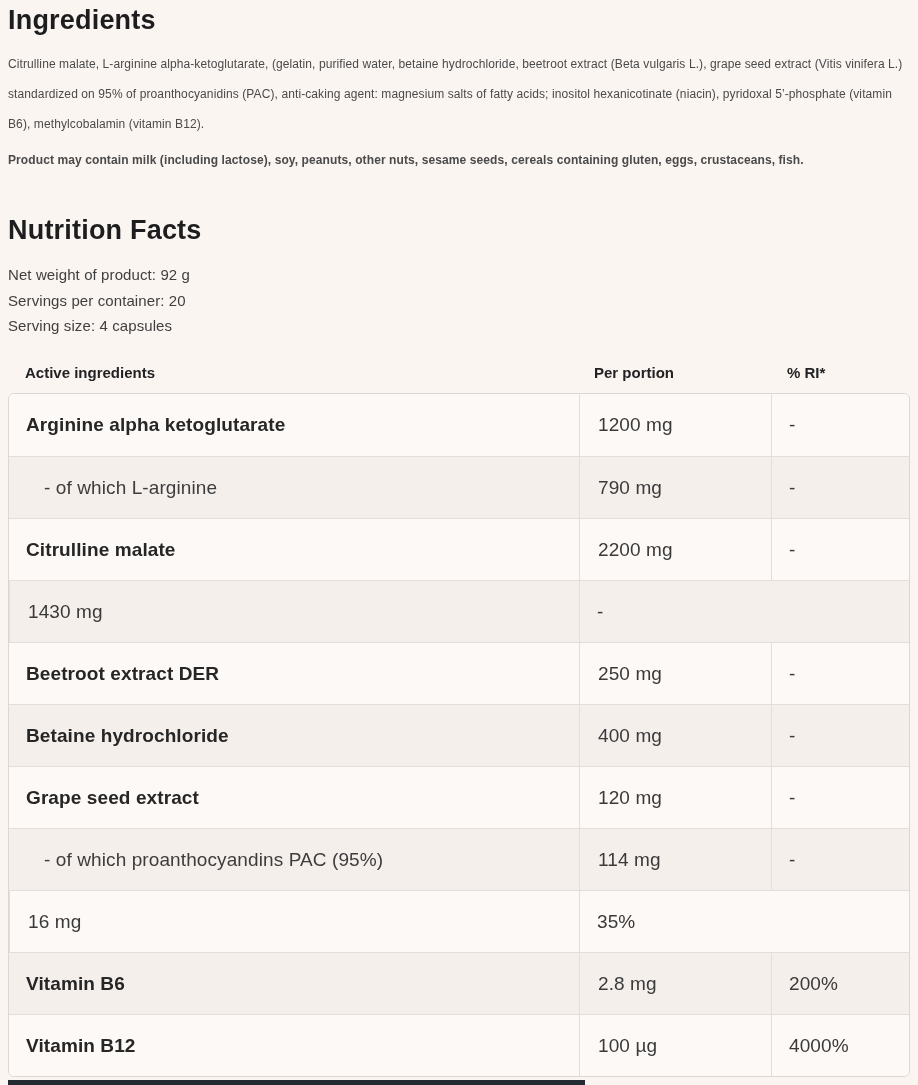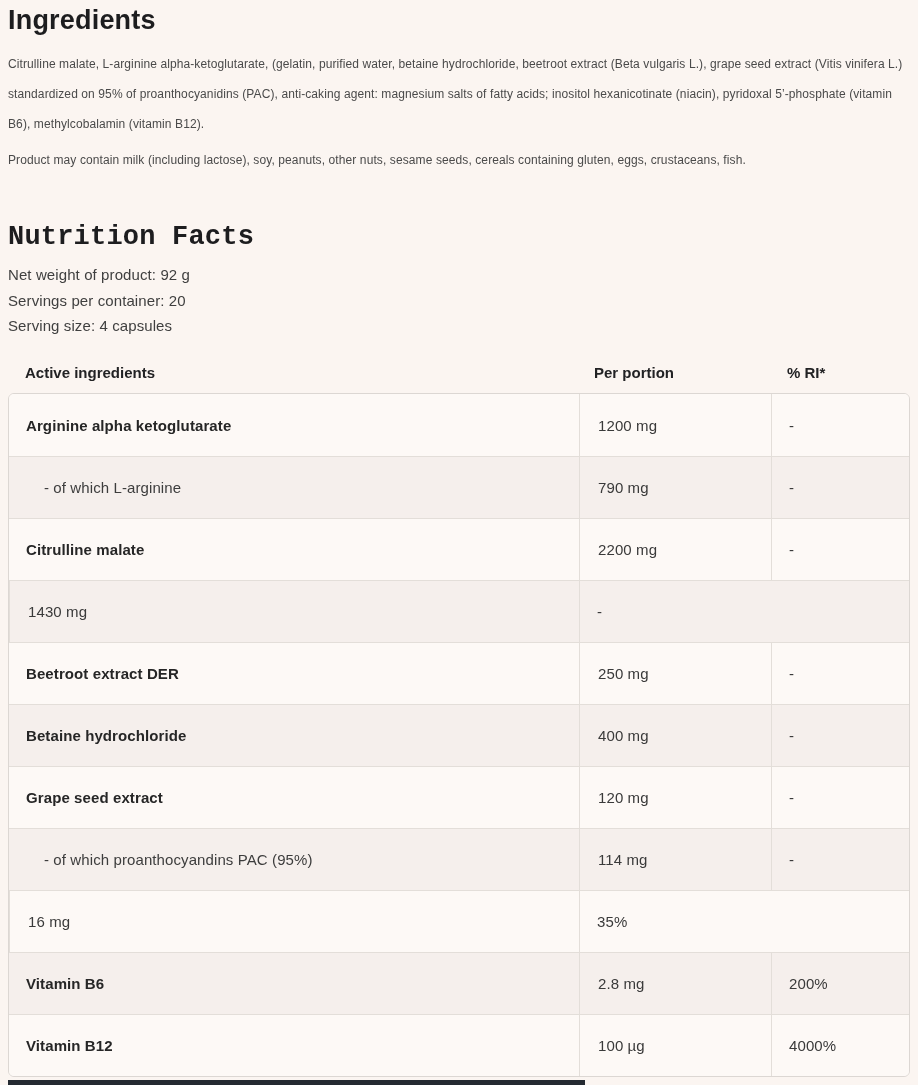--- a/index.html
+++ b/index.html
@@ -25,22 +25,22 @@
   .para {
     position: absolute;
     left: 8px;
     width: 903px;
     font-size: 12px;
     line-height: 30px;
     color: #4a4a4a;
     letter-spacing: 0.1px;
   }
   #ingredients-paragraph { top: 49px; }
-  #allergen-paragraph { top: 145px; }
-  #nutrition-title { position: absolute; left: 8px; top: 222px; font-family: Liberation Mono, monospace; }
+  #allergen-paragraph { top: 145px; font-weight: bold; }
+  #nutrition-title { position: absolute; left: 8px; top: 215px; }
   .detail-line {
     position: absolute;
     left: 8px;
     font-size: 15px;
     color: #3f3f3f;
     letter-spacing: 0.1px;
     text-align: center;
   }
   #net-weight { top: 266px; }
   #servings { top: 292px; }
@@ -78,21 +78,21 @@
   .t-row {
     height: 62px;
     background: #fdf9f6;
   }
   .t-row:nth-child(even) { background: #f5efec; }
   .t-row + .t-row { border-top: 1px solid #e3ded9; }
   .t-row .cell {
     height: 100%;
     display: flex;
     align-items: center;
-    font-size: 15px;
+    font-size: 19px;
     color: #3a3a3a;
     padding-left: 17px;
     letter-spacing: 0.1px;
   }
   .t-row .cell.name { font-weight: 700; color: #262626; }
   .t-row.sub .cell.name { font-weight: 400; color: #3d3d3d; padding-left: 35px; }
   .t-row .cell.c2, .t-row .cell.c3 { border-left: 1px solid #e3ded9; }
   .t-row .cell.c2 { padding-left: 18px; }
   .next-section-edge {
     position: absolute;

